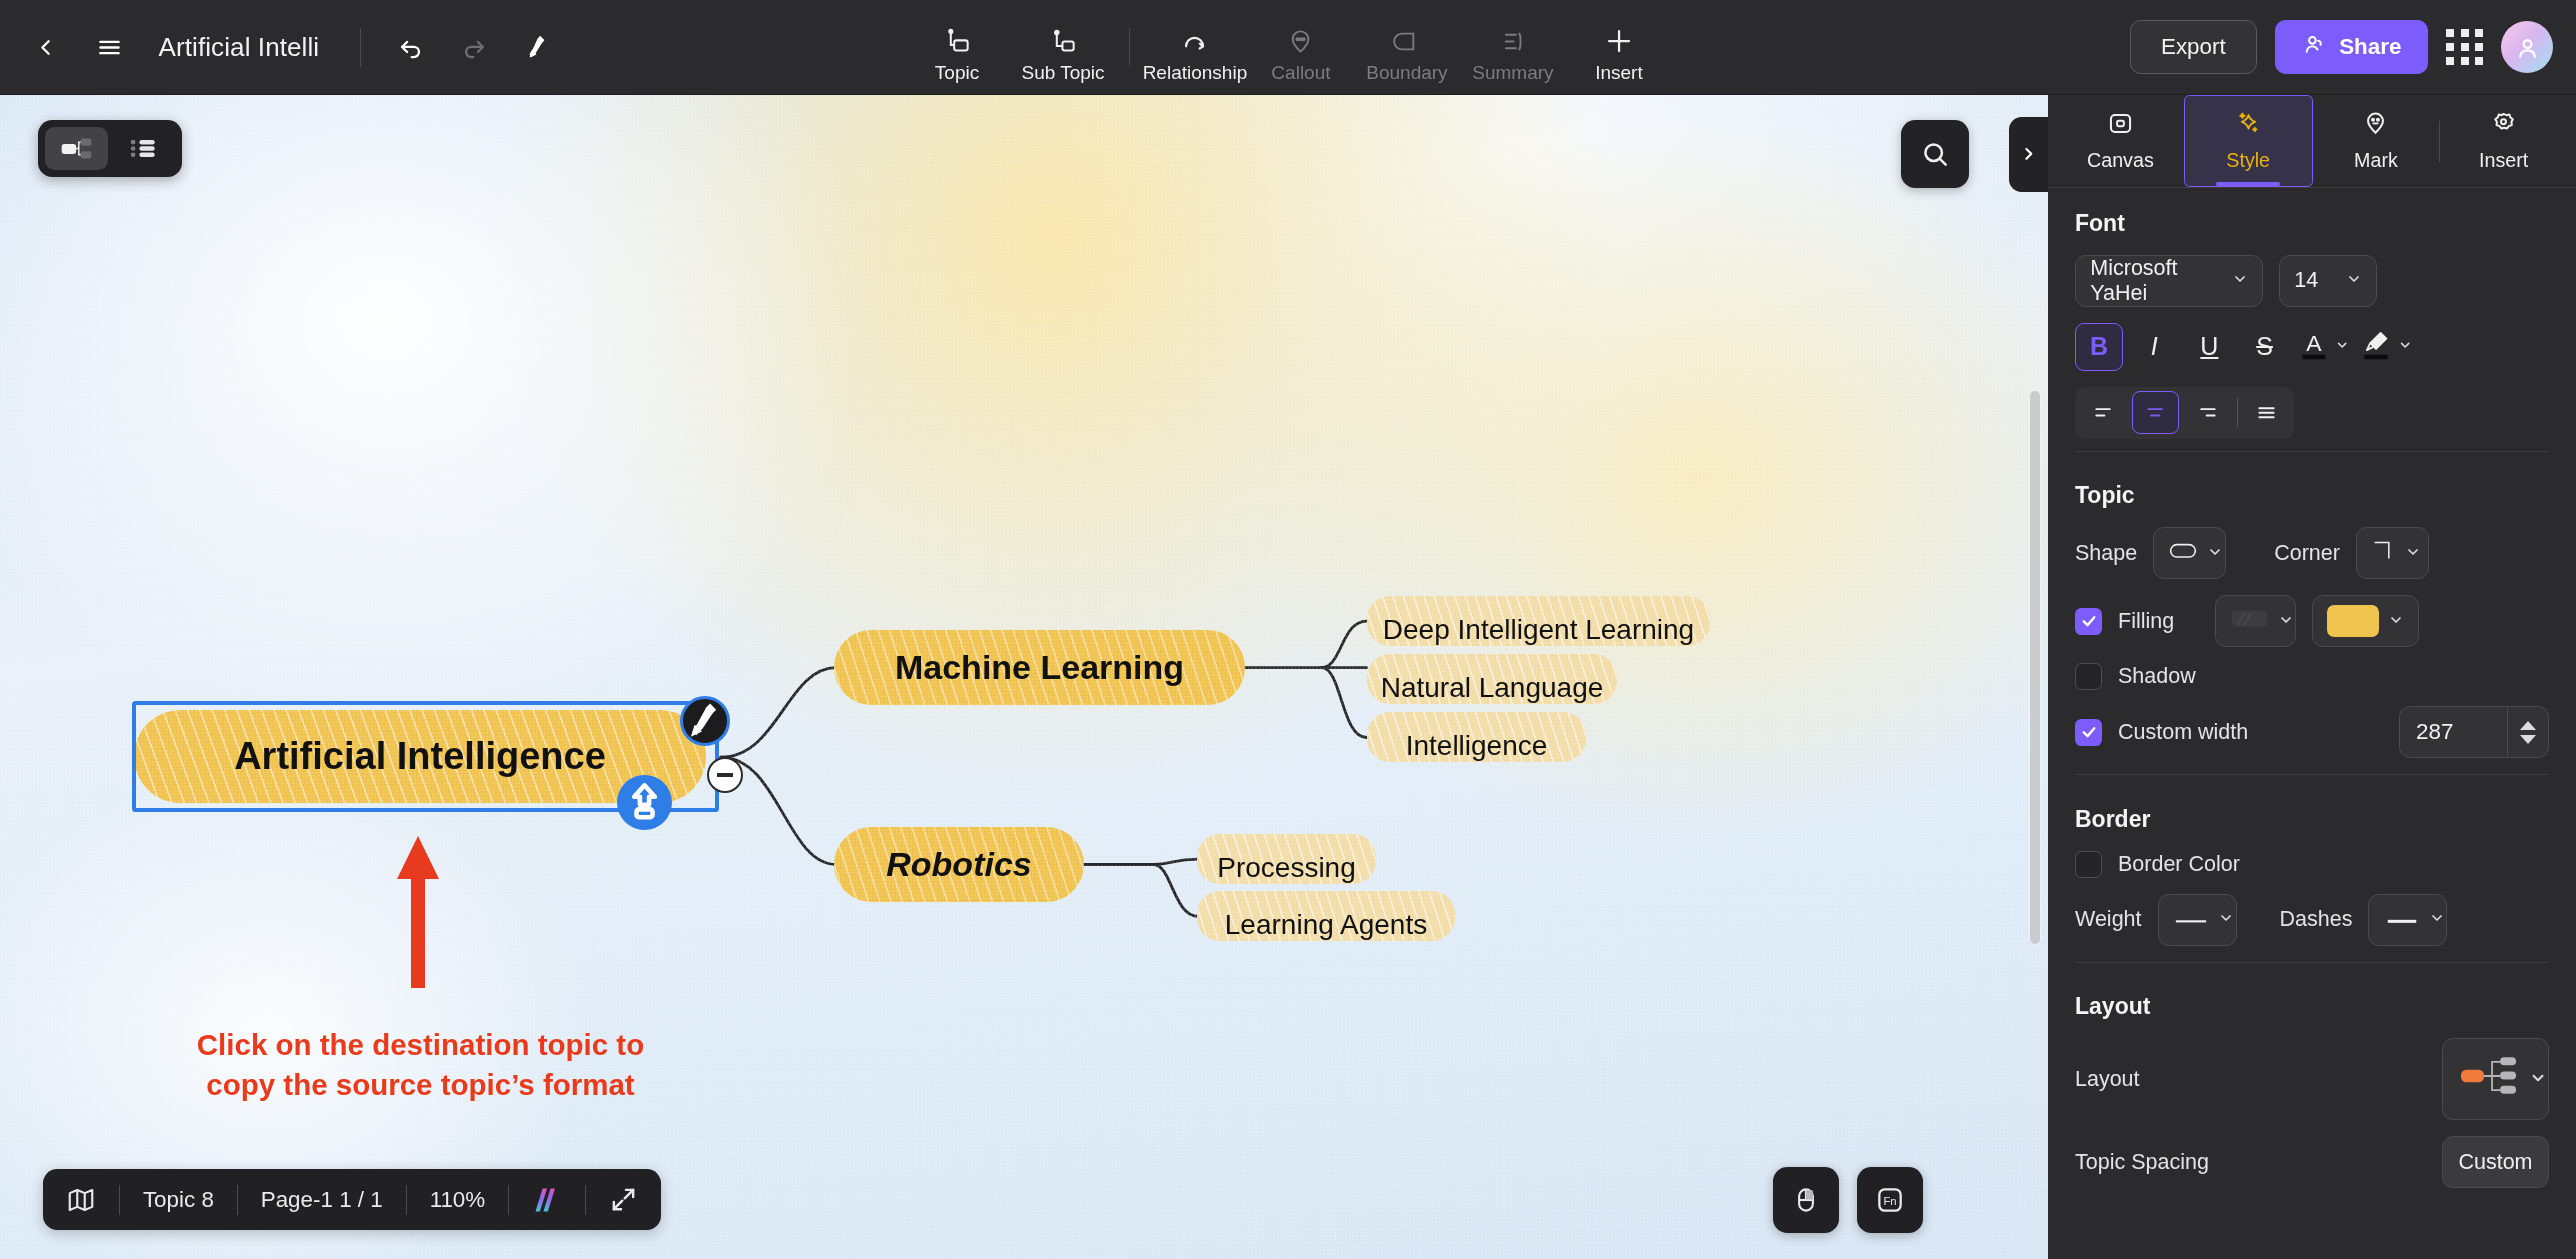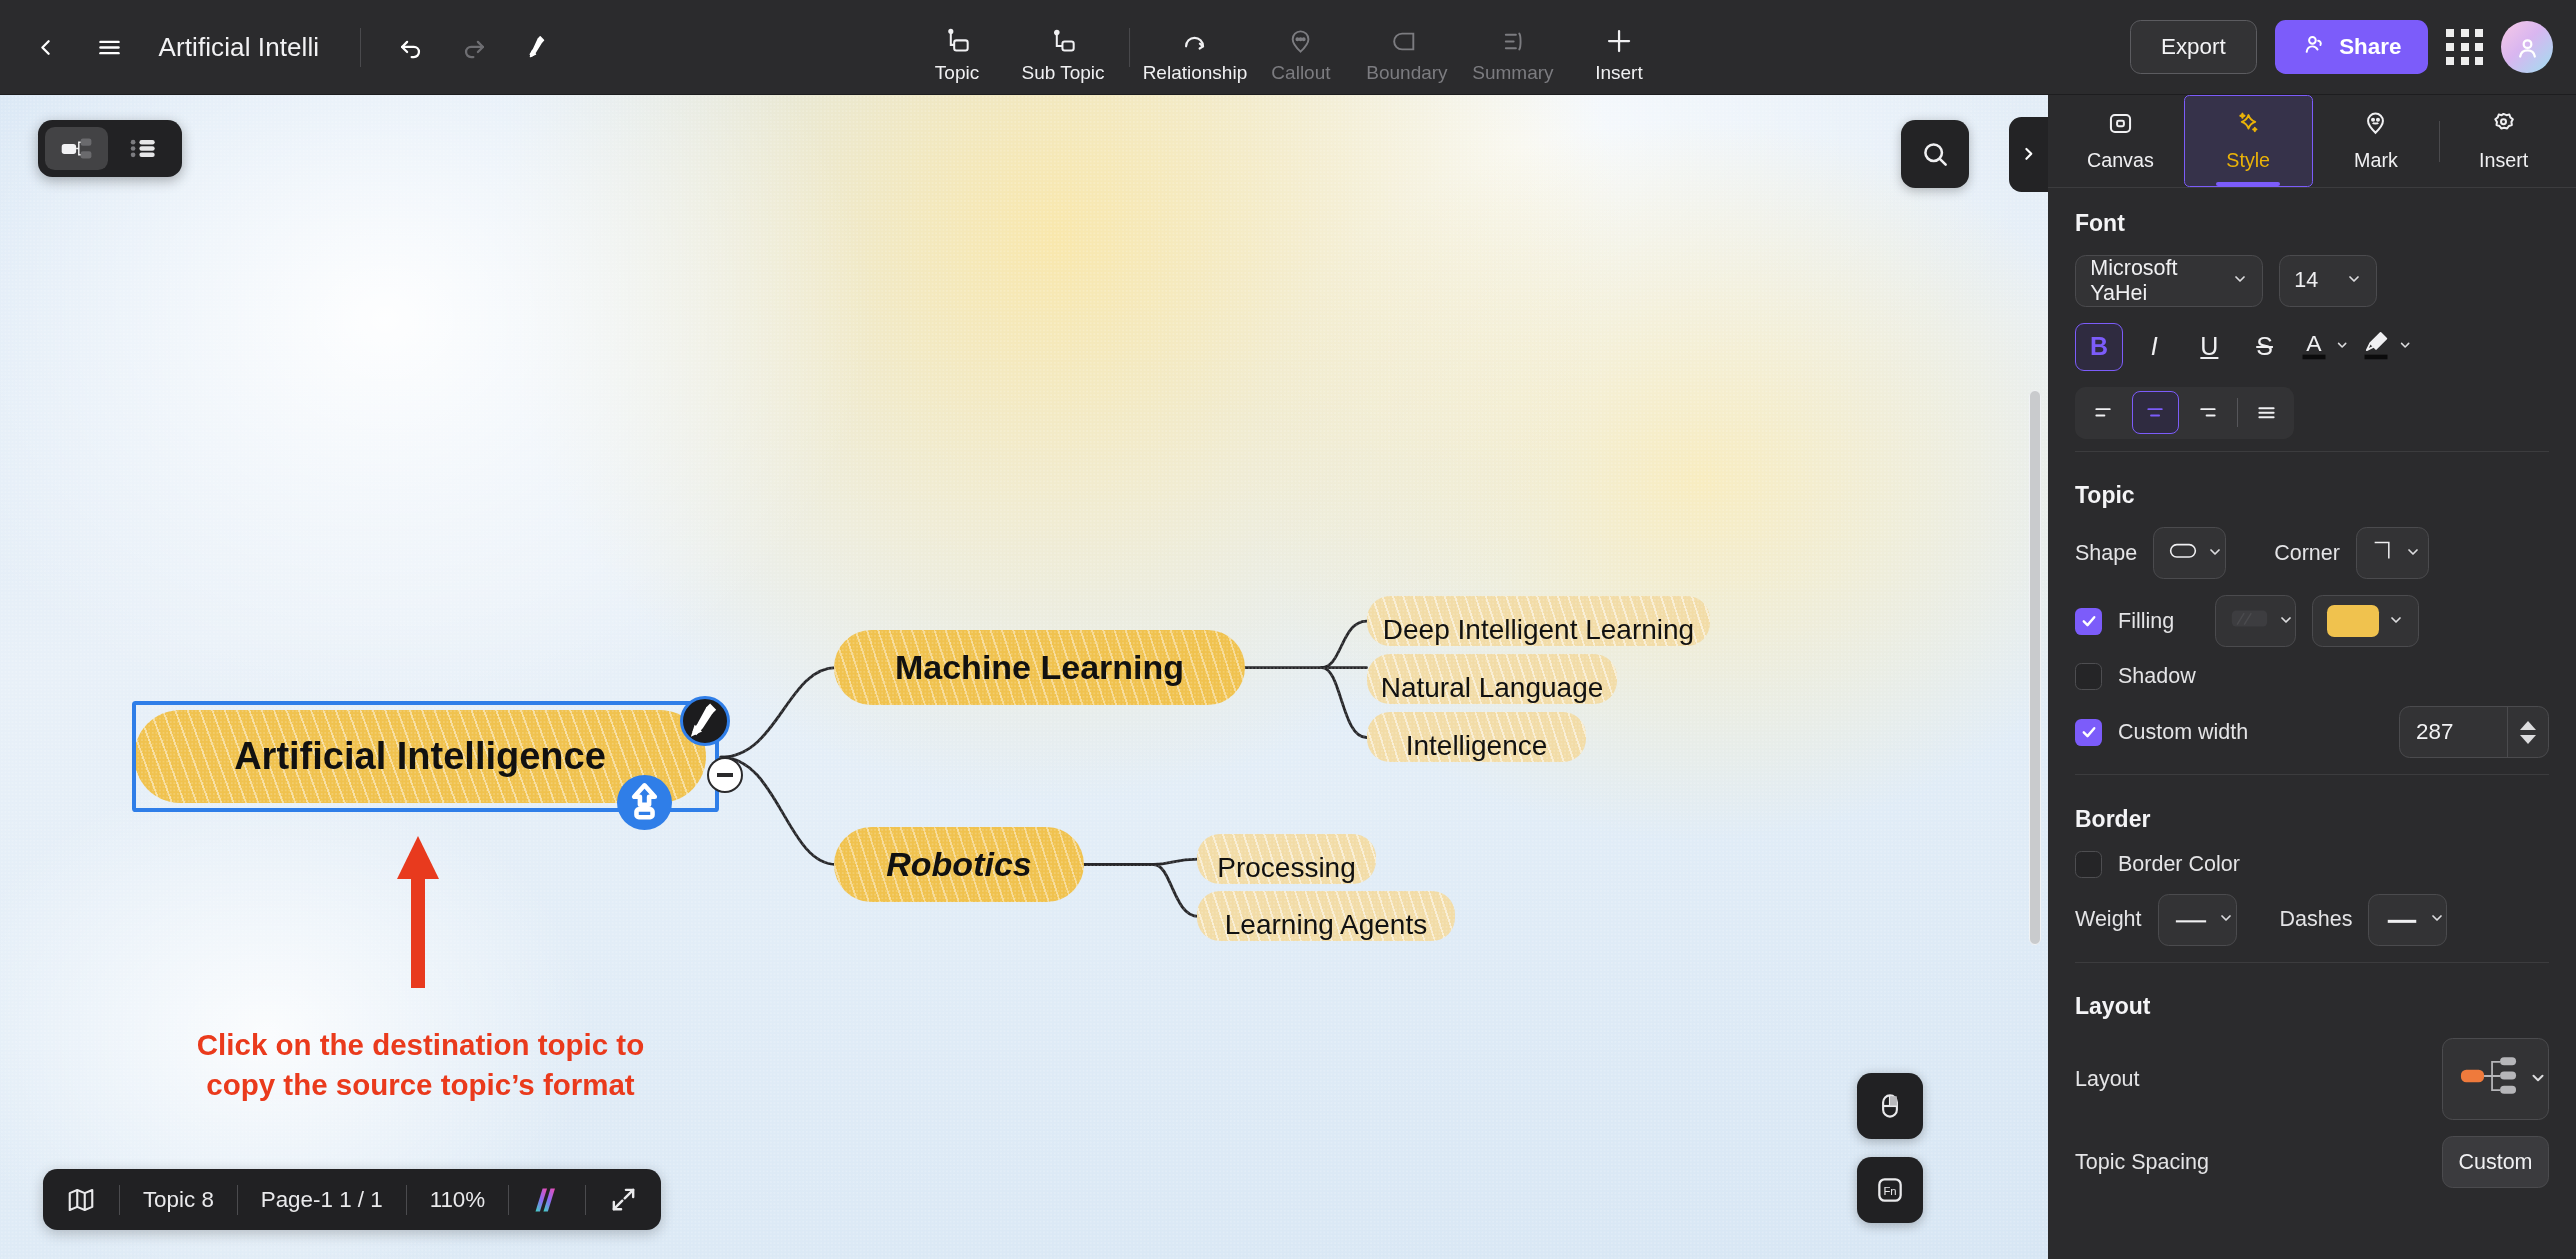--- a/index.html
+++ b/index.html
@@ -189,21 +189,21 @@
 
   
   .statusbar {
     position: absolute; left: 43px; bottom: 30px; height: 61px;
     background: #212123; border-radius: 14.3px; display: flex; align-items: center;
     color: #eaeaec; font-size: 22.4px; z-index: 5;
     box-shadow: 0 3.6px 14.3px rgba(0,0,0,.22);
   }
   .sb-cell { padding: 12px 23px; display: flex; align-items: center; height: 100%; cursor: pointer; }
   .sb-sep { width: 0.9px; height: 30px; background: #4b4b4e; }
-  .fab-group { position: absolute; right: 125px; bottom: 37px; display: flex; gap: 18px; z-index: 5; flex-direction: column; }
+  .fab-group { position: absolute; right: 125px; bottom: 27px; display: flex; gap: 18px; z-index: 5; }
   .fab {
     width: 66px; height: 66px; border-radius: 14.3px; background: #212123;
     display: flex; align-items: center; justify-content: center; cursor: pointer;
     box-shadow: 0 2.7px 10.7px rgba(0,0,0,.25);
   }
 
   
   .rpanel {
     position: absolute; top: 95px; right: 0; width: 528px; height: 1165px;
     background: #2b2b2d; color: #e8e8ea; overflow: hidden;

